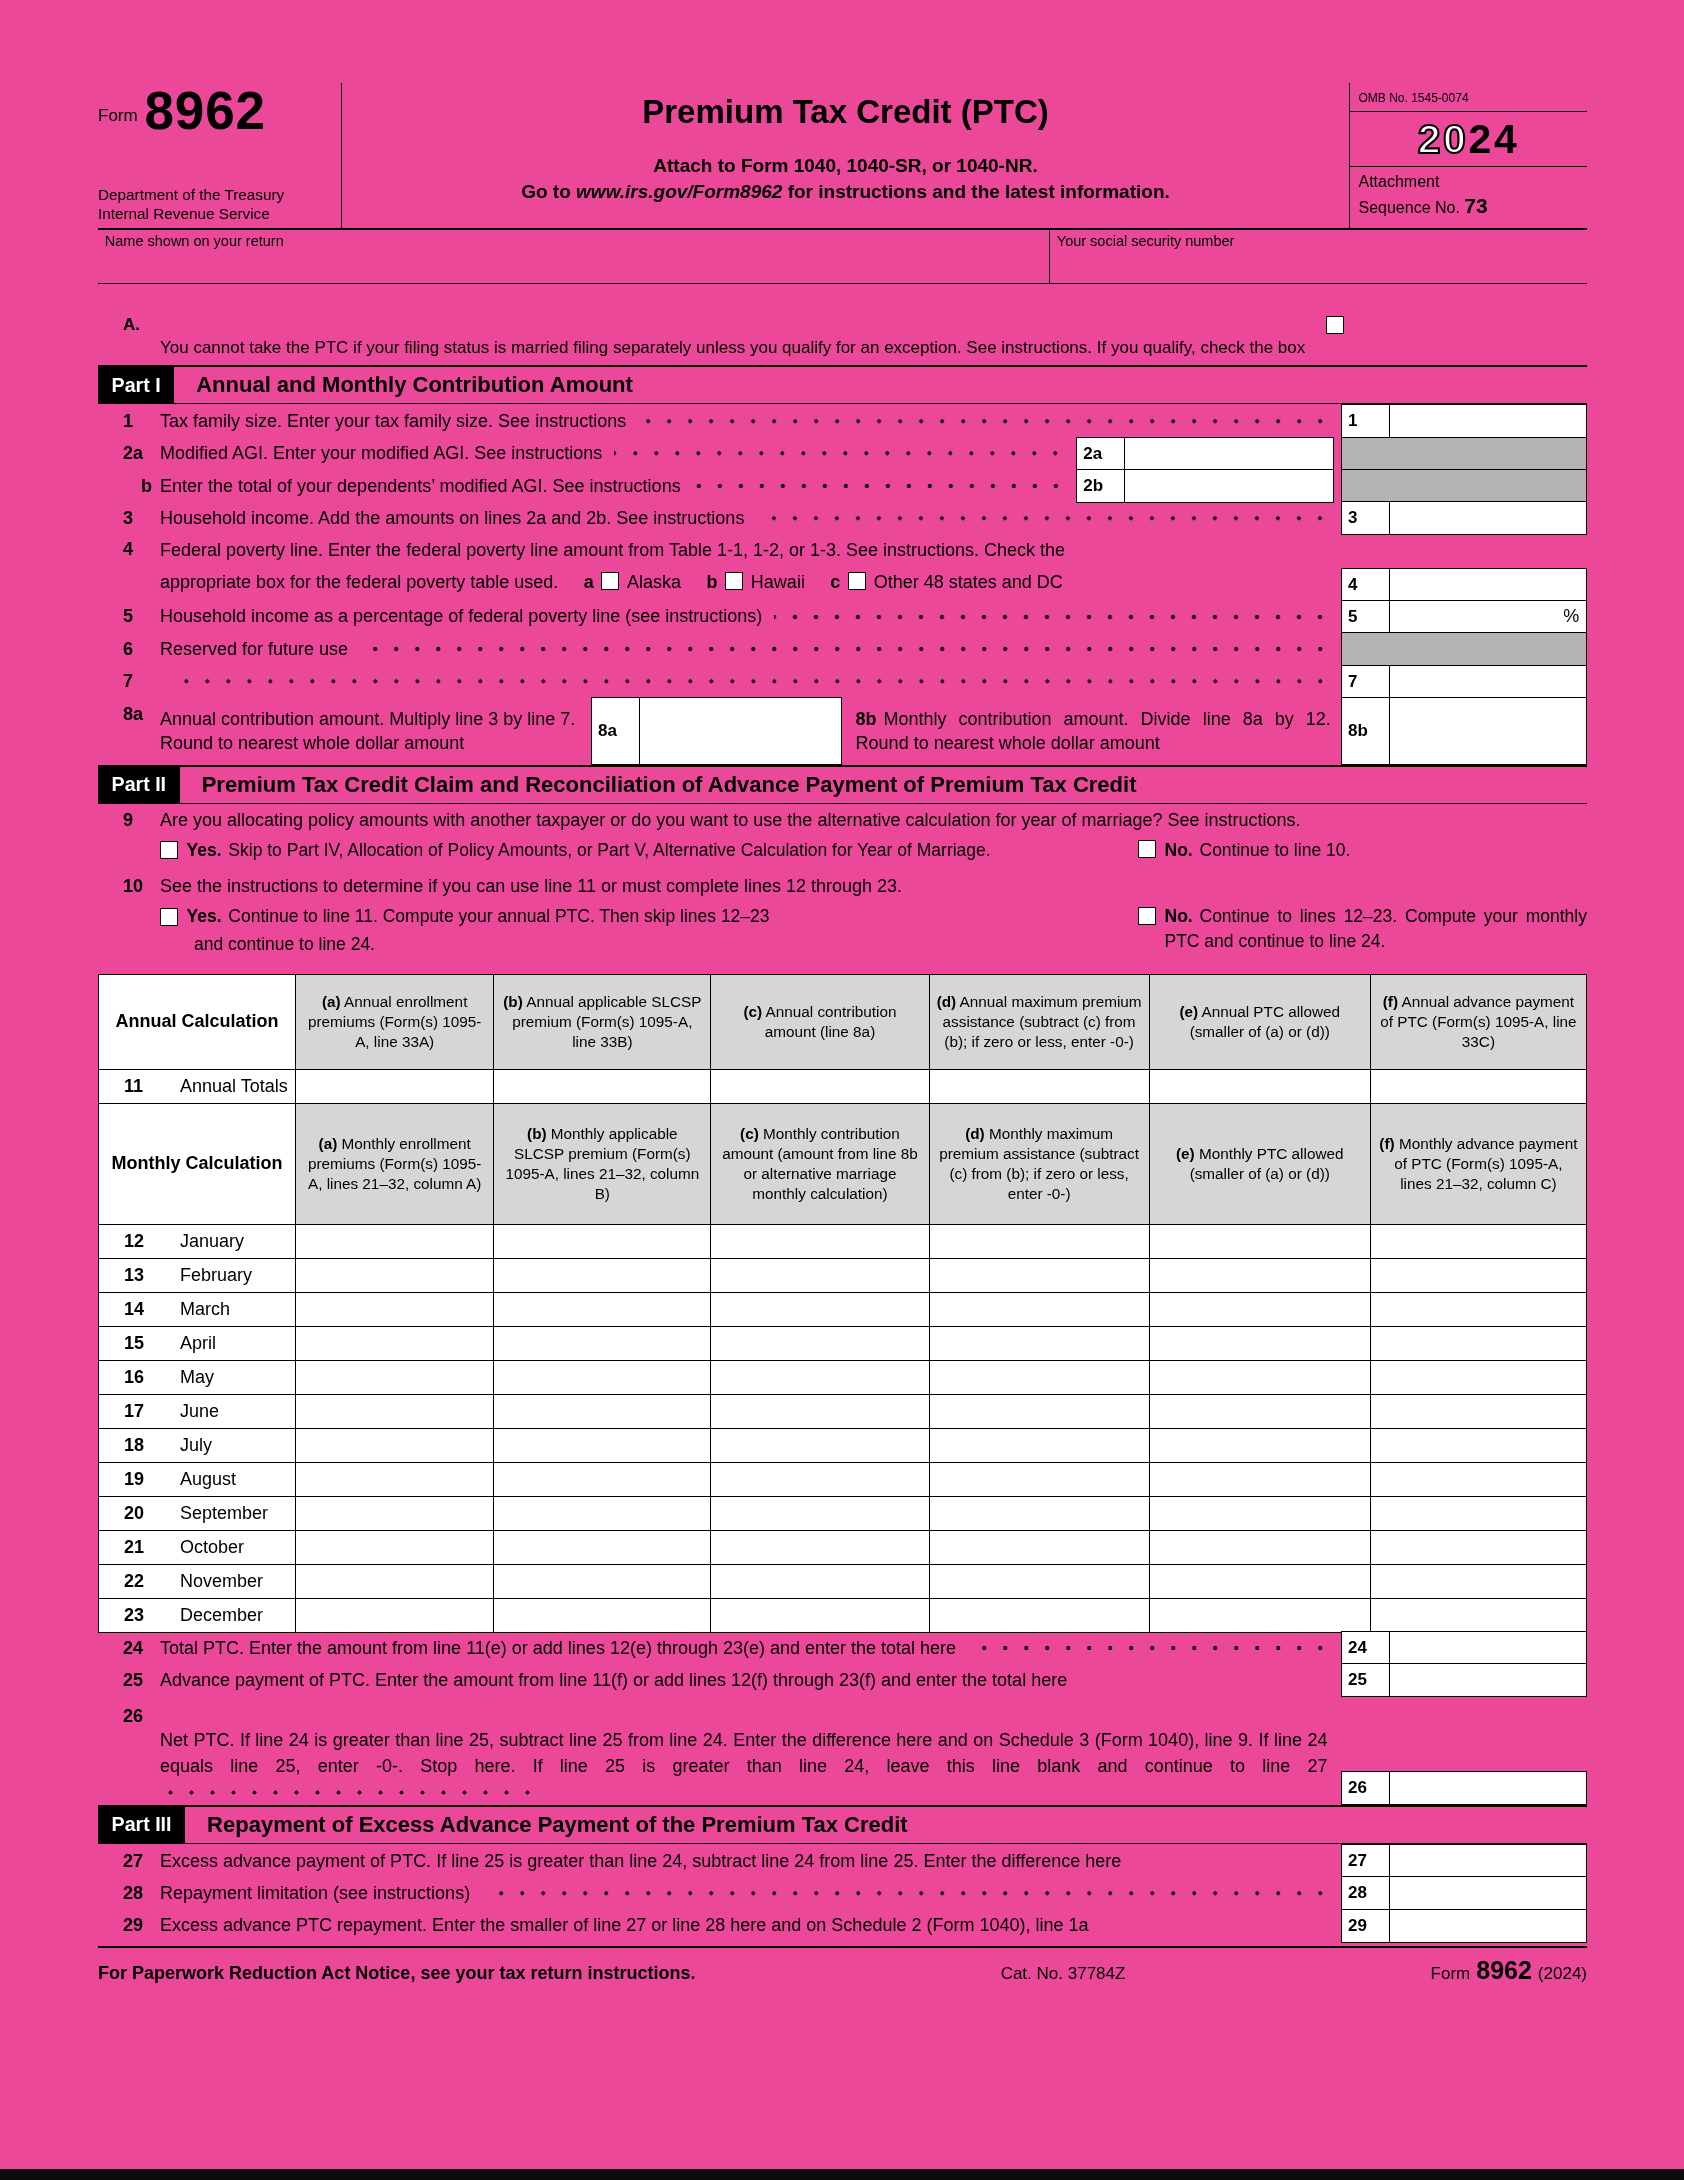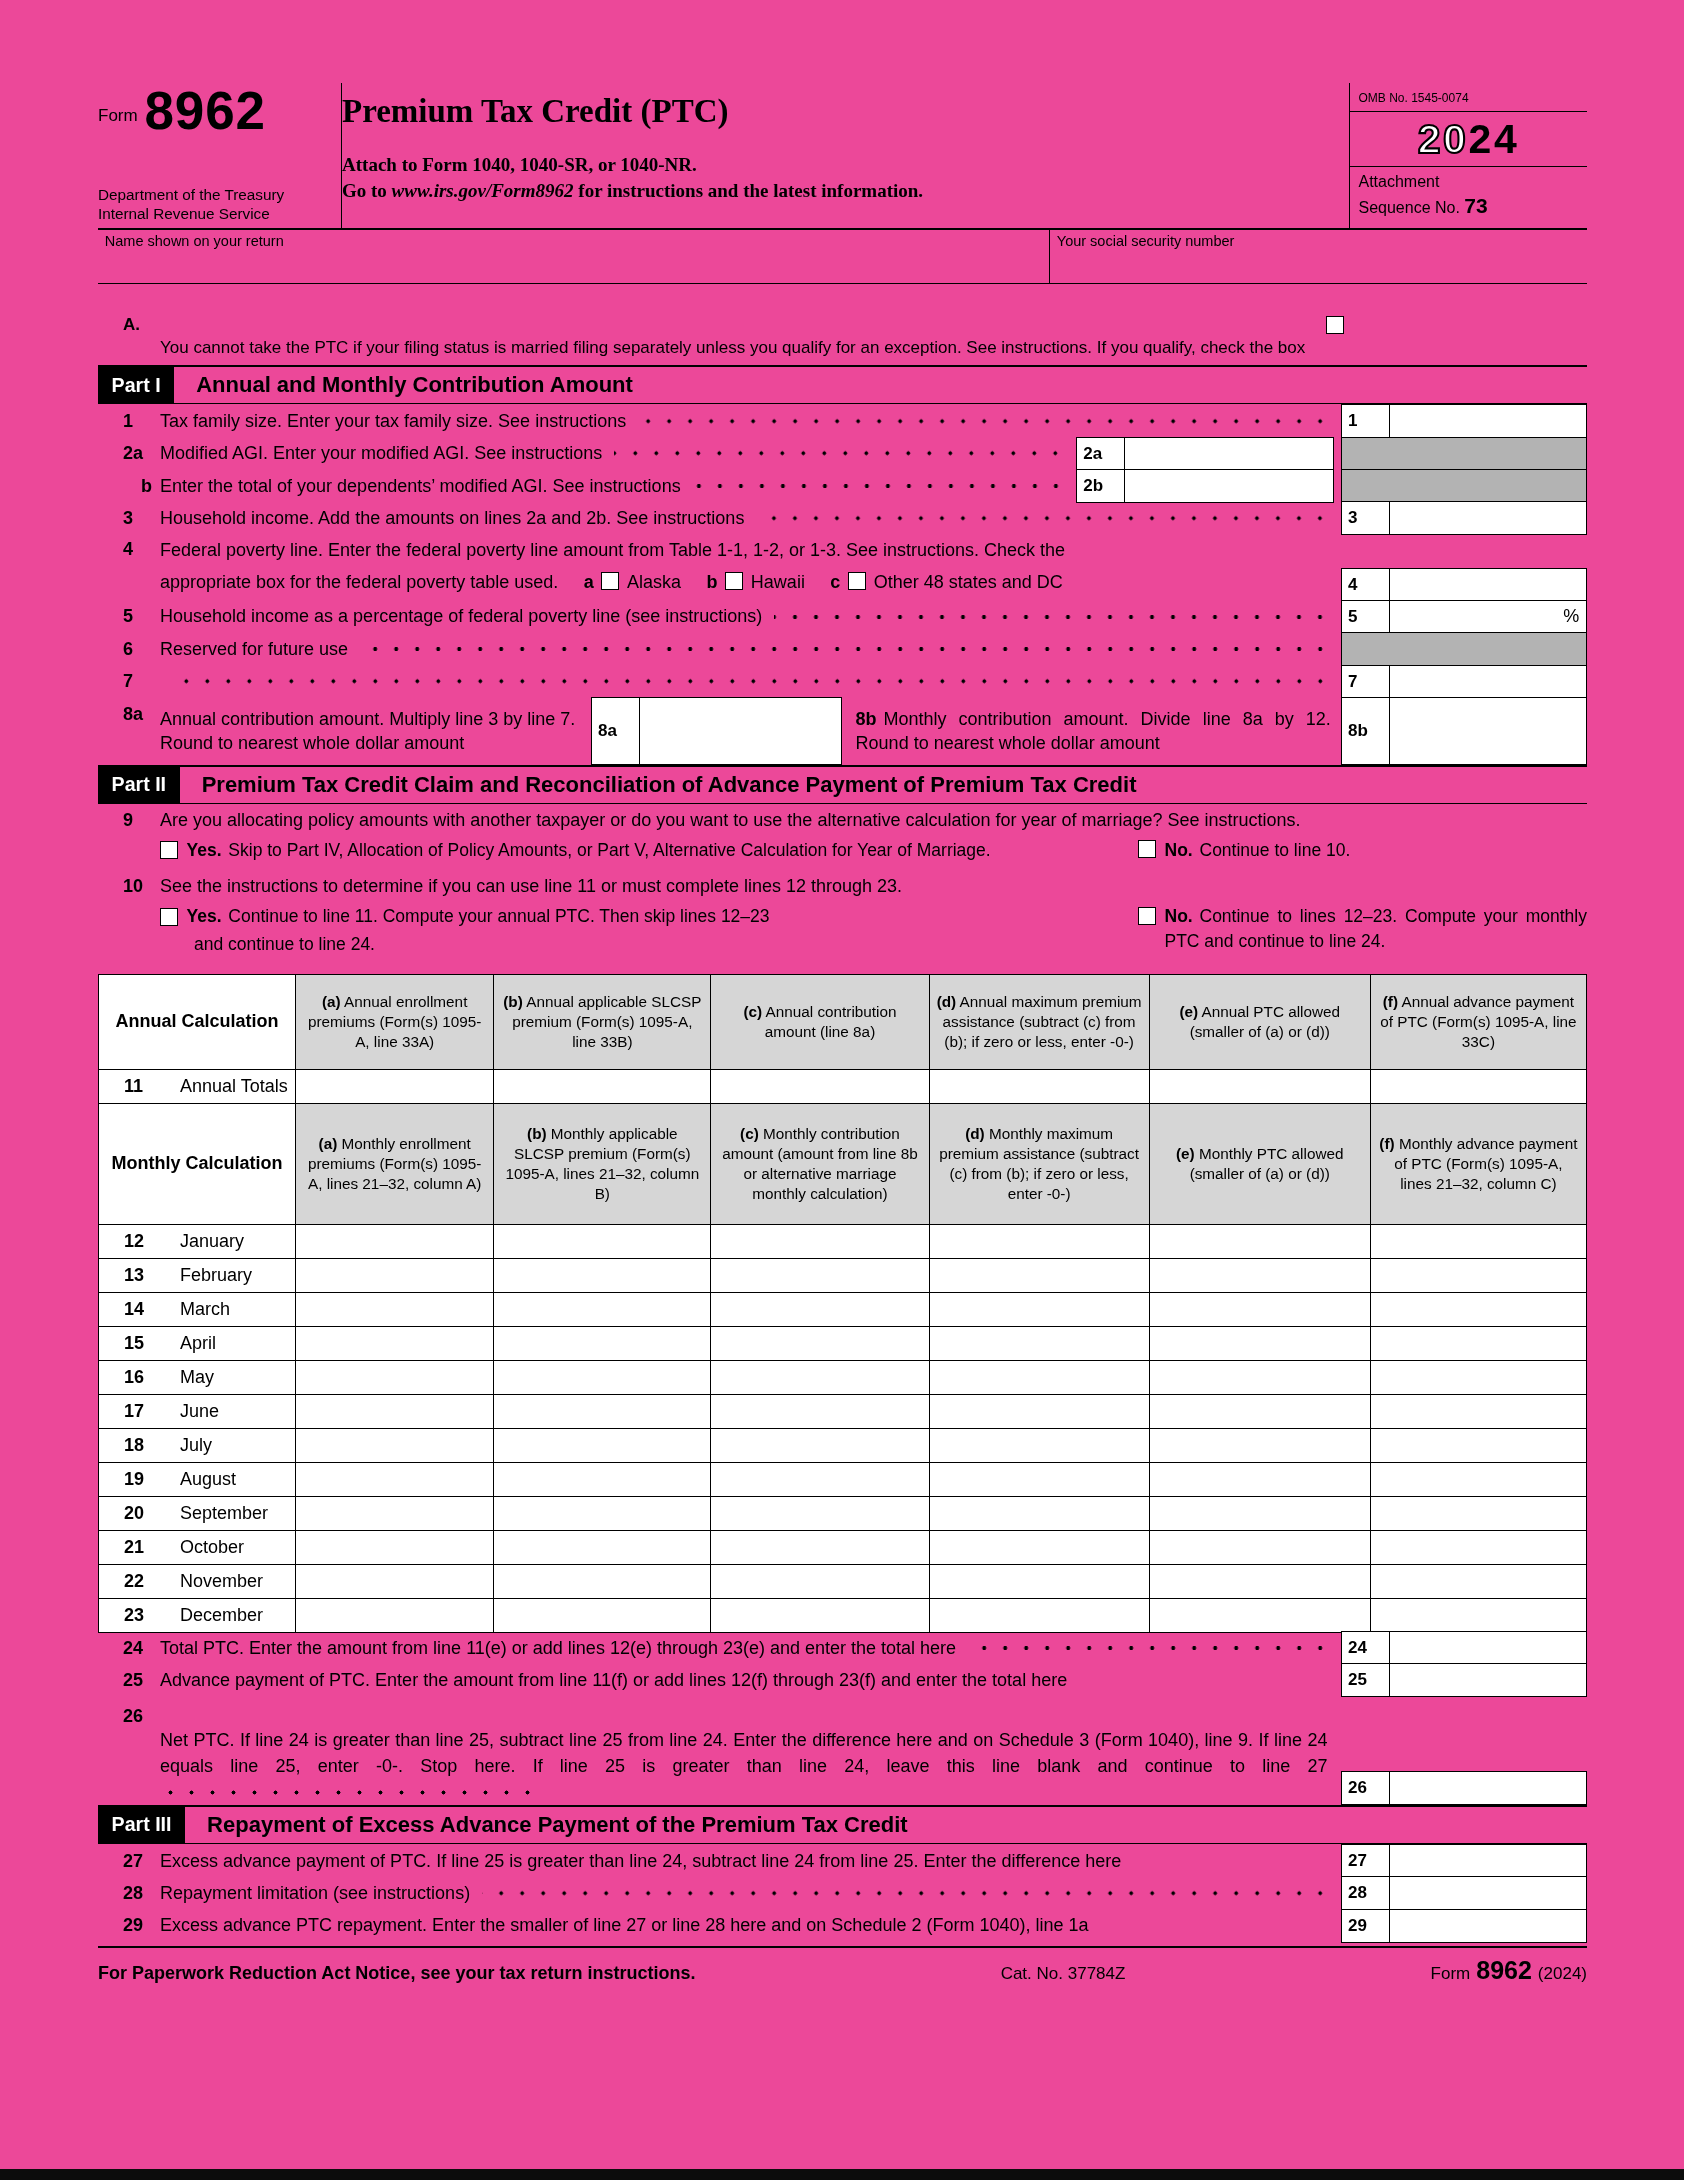--- a/index.html
+++ b/index.html
@@ -7,21 +7,21 @@
         font-family:"Liberation Sans","DejaVu Sans",sans-serif;color:#000;}
   .form{position:absolute;left:98px;top:83px;width:1489px;}
 
   
   .form-header{display:flex;border-bottom:2.6px solid #000;min-height:147px;box-sizing:border-box;}
   .fh-left{width:244px;border-right:1.7px solid #000;box-sizing:border-box;display:flex;flex-direction:column;justify-content:space-between;padding:5.1px 8.5px 5.1px 0;}
   .fw-row{display:flex;align-items:flex-end;}
   .form-word{font-size:17px;margin:0 6.8px 6.8px 0;}
   .form-number{font-size:53px;font-weight:bold;line-height:0.85;letter-spacing:0.9px;}
   .agency{font-size:15.3px;line-height:1.25;}
-  .fh-center{flex:1;padding-top:8.5px;font-family:Liberation Serif, serif;}
+  .fh-center{flex:1;text-align:center;padding-top:8.5px;}
   .fh-title{font-size:33px;font-weight:bold;margin:1.7px 0 0;}
   .attach{font-size:19px;font-weight:bold;margin-top:24px;}
   .goto{font-size:19px;font-weight:bold;margin-top:3.4px;}
   .url{font-style:italic;}
   .fh-right{width:238px;border-left:1.7px solid #000;box-sizing:border-box;display:flex;flex-direction:column;}
   .omb{font-size:12px;padding:7.7px 3.4px 6px 8.5px;border-bottom:1.7px solid #000;white-space:nowrap;}
   .year{font-size:41px;font-weight:bold;text-align:center;padding:4.3px 0 2.6px;border-bottom:1.7px solid #000;letter-spacing:2.6px;}
   .y-outline{color:#fff;-webkit-text-stroke:2.1px #000;}
   .attachment{font-size:16px;padding:5.1px 3.4px 3.4px 8.5px;line-height:1.3;flex:1;}
   .seq-no{font-size:21px;font-weight:bold;}

